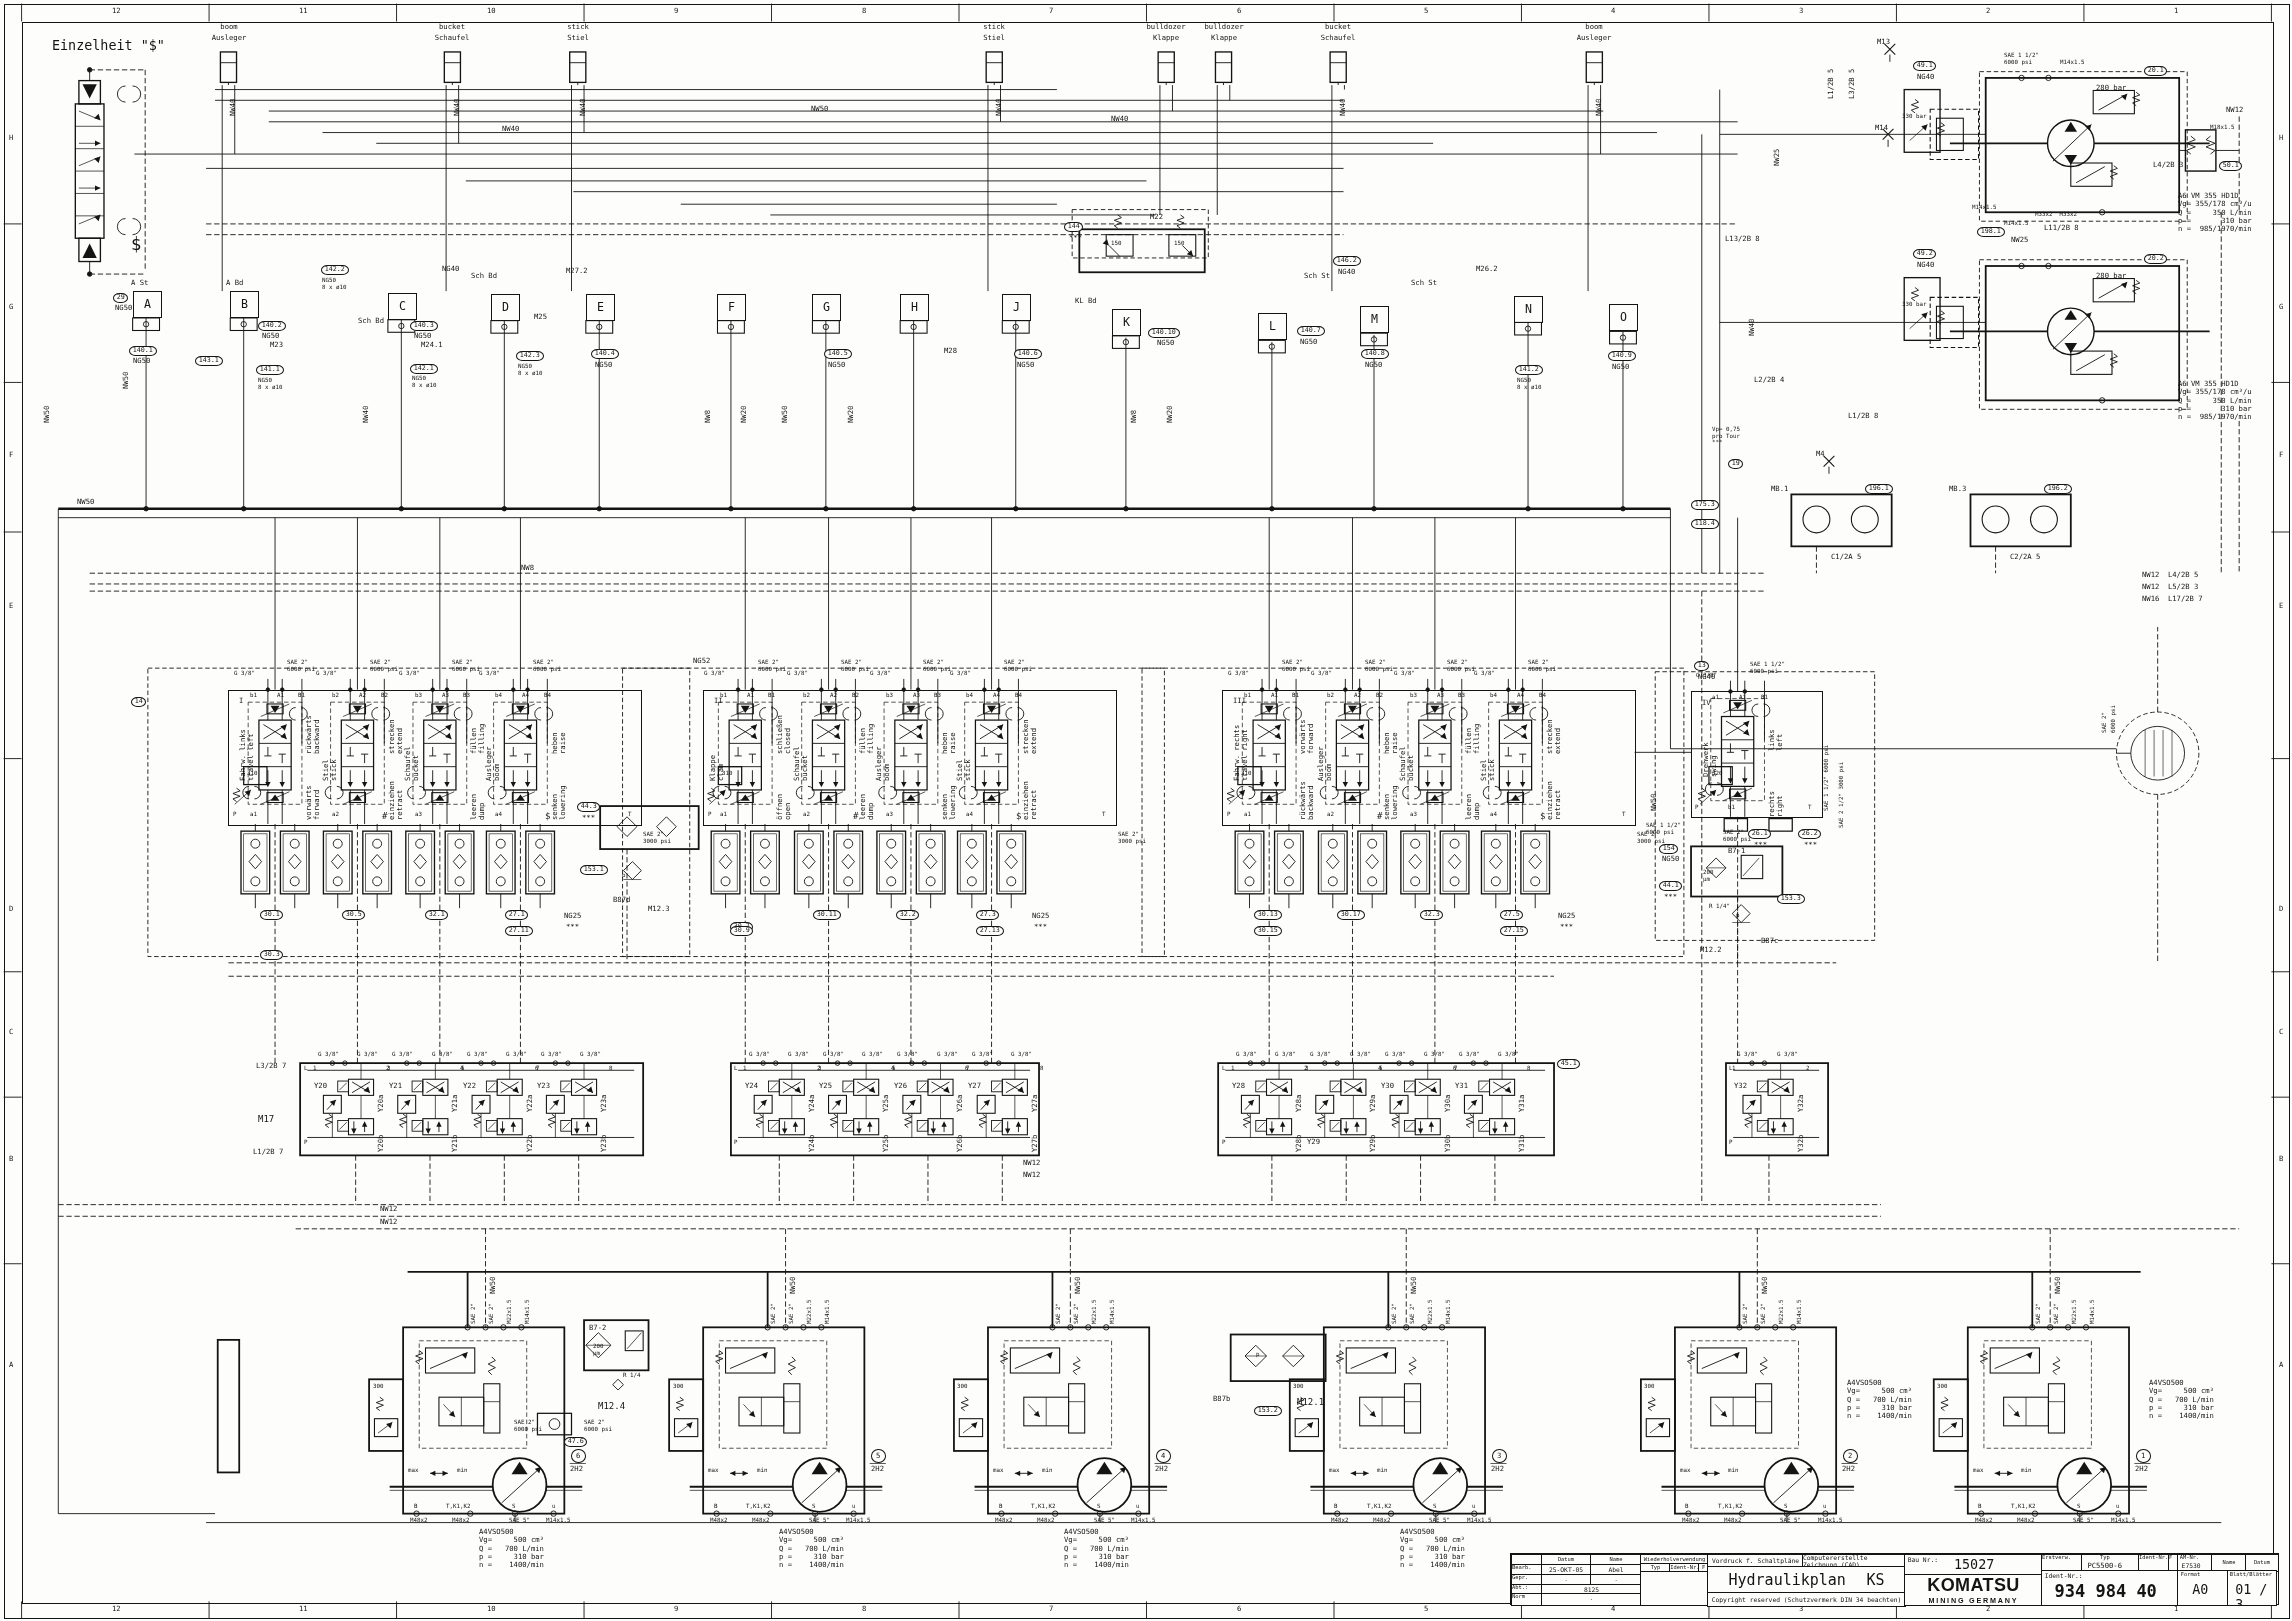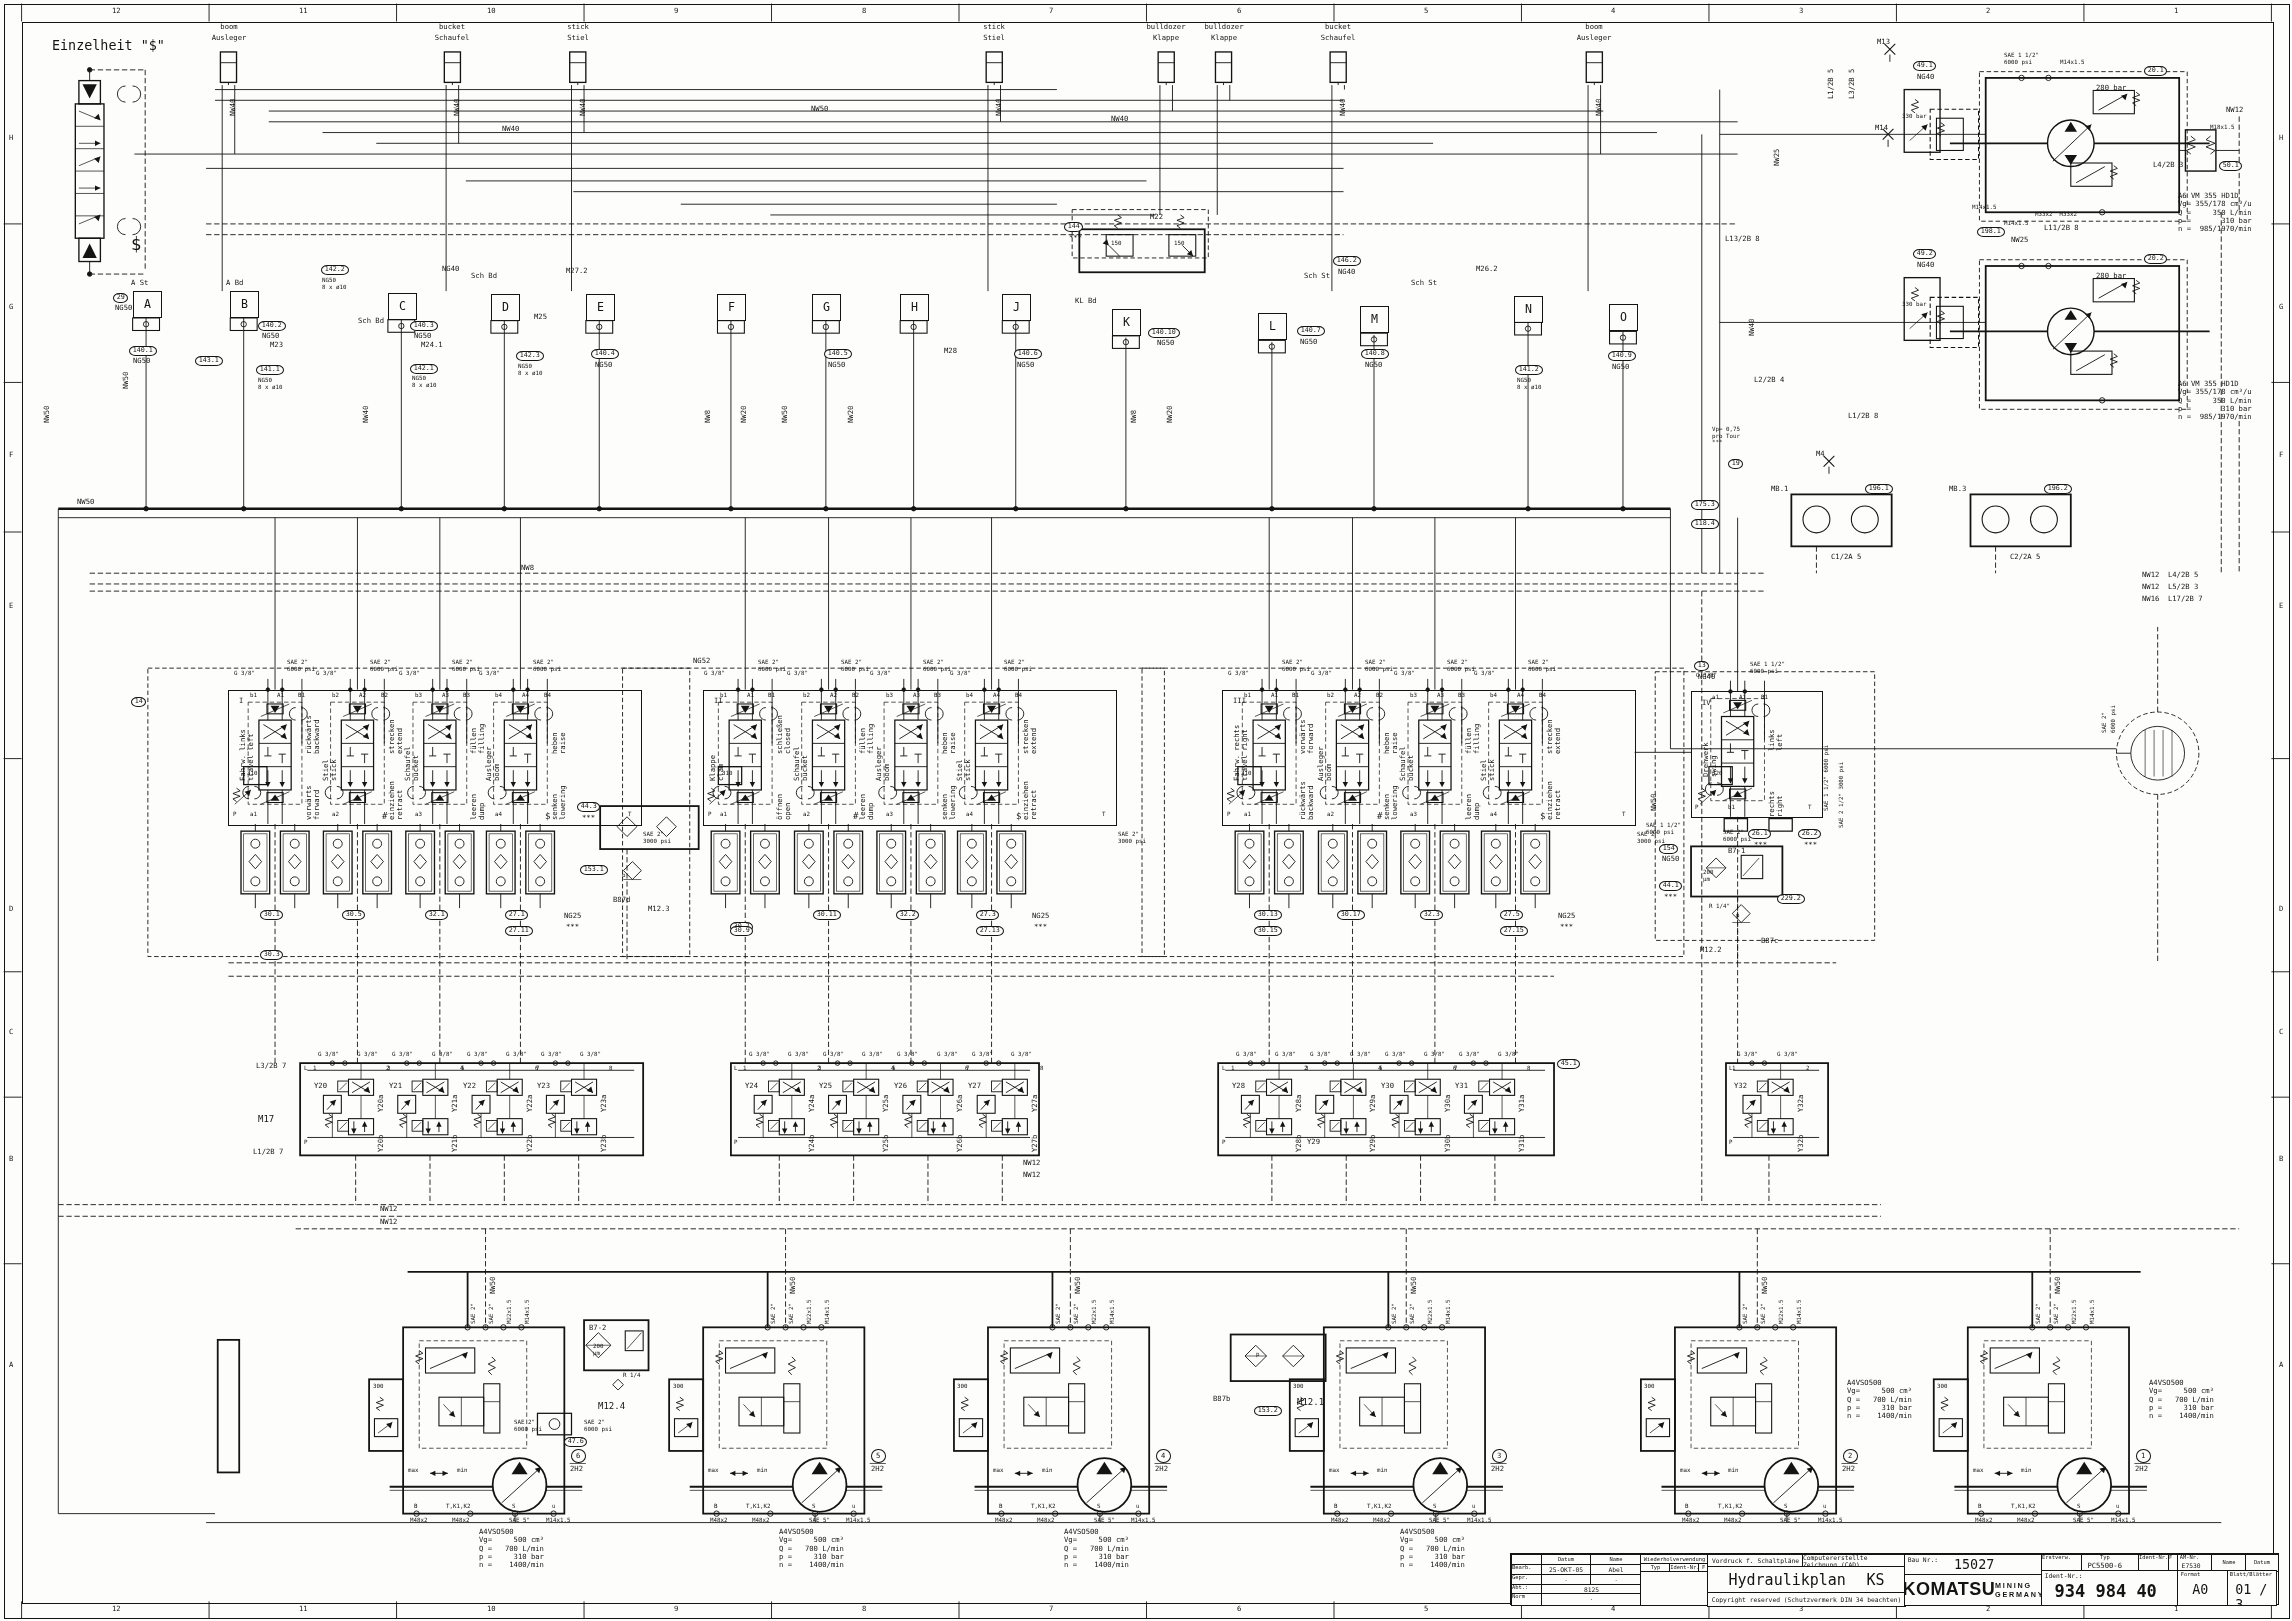--- a/index.html
+++ b/index.html
@@ -2221,21 +2221,21 @@
 6000 psi</span>
       <span class="ann " style="left:1728px;top:847px">B7-1</span>
       <span class="ann xs" style="left:1703px;top:869px">200
 µm</span>
       <span class="ann b" style="left:1659px;top:881px">44.1</span>
       <span class="ann " style="left:1664px;top:893px">***</span>
       <span class="ann b" style="left:1748px;top:829px">26.1</span>
       <span class="ann " style="left:1754px;top:841px">***</span>
       <span class="ann b" style="left:1798px;top:829px">26.2</span>
       <span class="ann " style="left:1804px;top:841px">***</span>
-      <span class="ann b" style="left:1777px;top:894px">229.2</span>
+      <span class="ann b" style="left:1777px;top:894px">153.3</span>
       <span class="ann " style="left:1761px;top:937px">B87c</span>
       <span class="ann " style="left:1700px;top:946px">M12.2</span>
       <span class="ann xs" style="left:1709px;top:903px">R 1/4"</span>
       <span class="ann xs" style="left:1736px;top:912px">p</span>
       <span class="ann b" style="left:577px;top:802px">44.3</span>
       <span class="ann " style="left:582px;top:814px">***</span>
       <span class="ann b" style="left:580px;top:865px">153.1</span>
       <span class="ann " style="left:613px;top:896px">B87d</span>
       <span class="ann " style="left:648px;top:905px">M12.3</span>
       <span class="ann xs" style="left:622px;top:872px">p</span>
@@ -2341,21 +2341,21 @@
     <div class="tbc t7 ctr" style="left:291px;top:0;width:102px;height:11.6px">Computererstellte Zeichnung (CAD)</div>
     <div class="tbc" style="left:196px;top:11.6px;width:197px;height:26px;display:flex;align-items:center;justify-content:space-evenly;font-size:15px">
       <span>Hydraulikplan</span>
       <span>KS</span>
     </div>
     <div class="tbc t7 ctr" style="left:196px;top:38px;width:197px;height:12.5px">Copyright reserved (Schutzvermerk DIN 34 beachten)</div>
     <div class="tbc" style="left:393px;top:0;width:137px;height:19.7px">
       <span class="t7" style="position:absolute;left:2.7px;top:0.9px">Bau Nr.:</span>
       <span style="position:absolute;left:49px;top:1.8px;font-size:13.4px">15027</span>
     </div>
-    <div class="tbc ctr" style="left:393px;top:19.7px;width:137px;height:30px;flex-direction:row">
+    <div class="tbc ctr" style="left:393px;top:19.7px;width:137px;height:30px;flex-direction:column">
       <span class="logo" style="font-size:18px">KOMATSU</span>
       <span class="logo" style="font-size:7.2px;letter-spacing:1.8px">MINING GERMANY</span>
     </div>
     <div class="tbc t6" style="left:530px;top:0;width:39px;height:16px">Erstverw.</div>
     <div class="tbc" style="left:570px;top:0;width:57px;height:16px">
       <span class="t6" style="position:absolute;left:18px;top:0">Typ</span>
       <span class="t8" style="position:absolute;left:5.4px;top:6.3px">PC5500-6</span>
     </div>
     <div class="tbc t6" style="left:627px;top:0;width:30px;height:16px">Ident-Nr.</div>
     <div class="tbc t6" style="left:657px;top:0;width:9px;height:16px">F</div>

